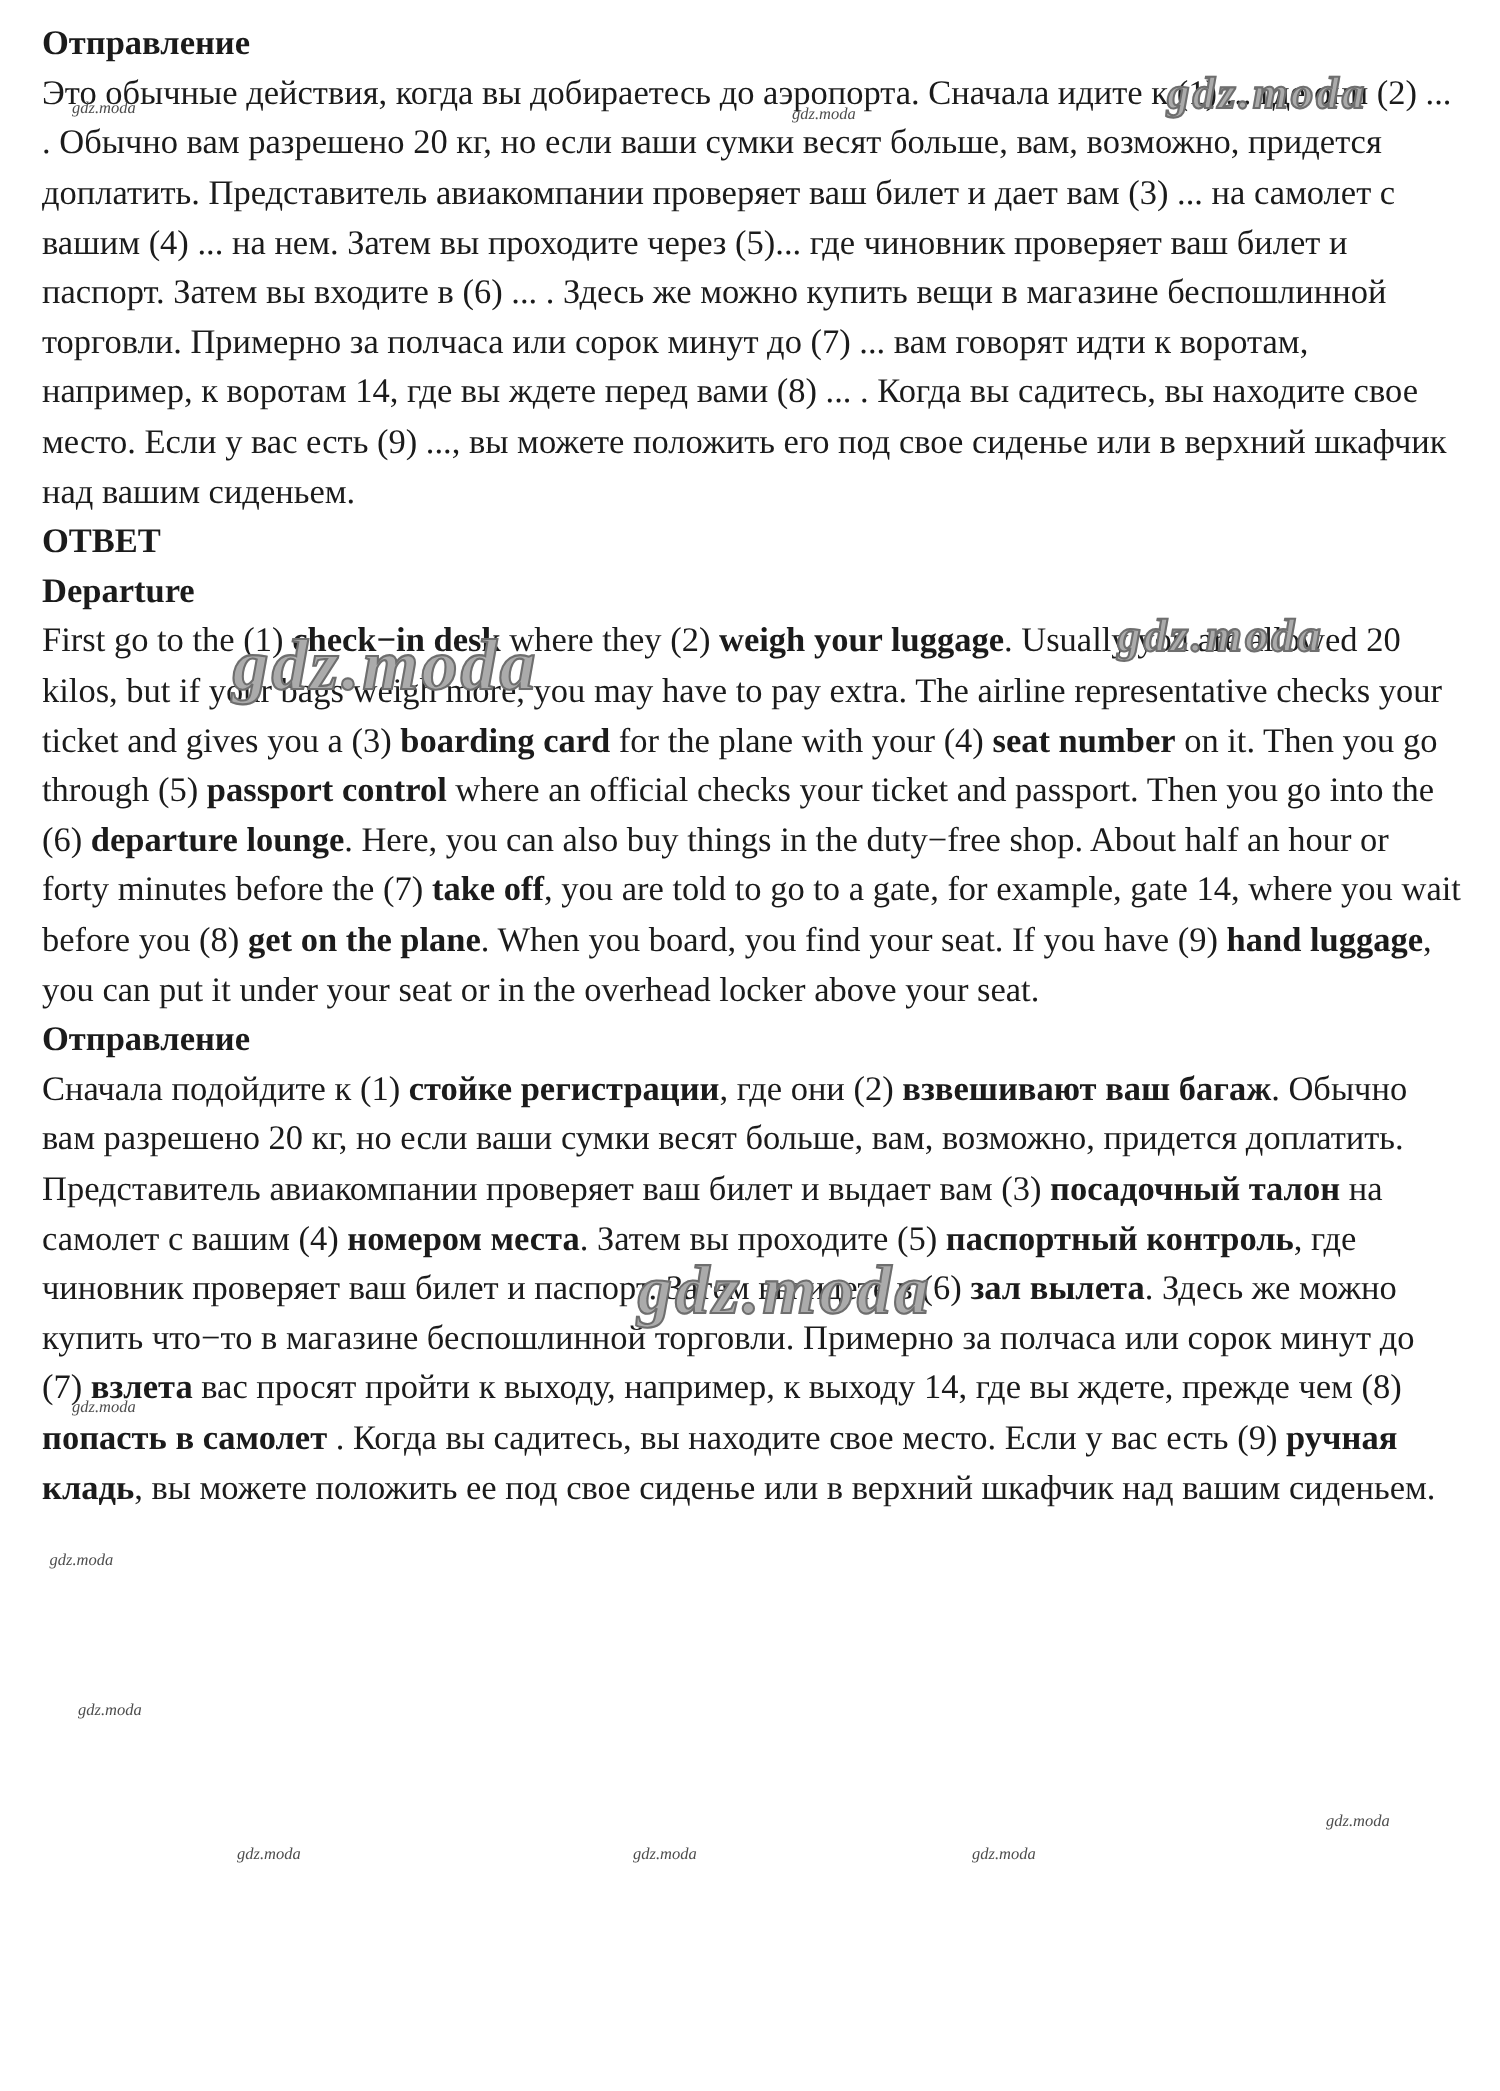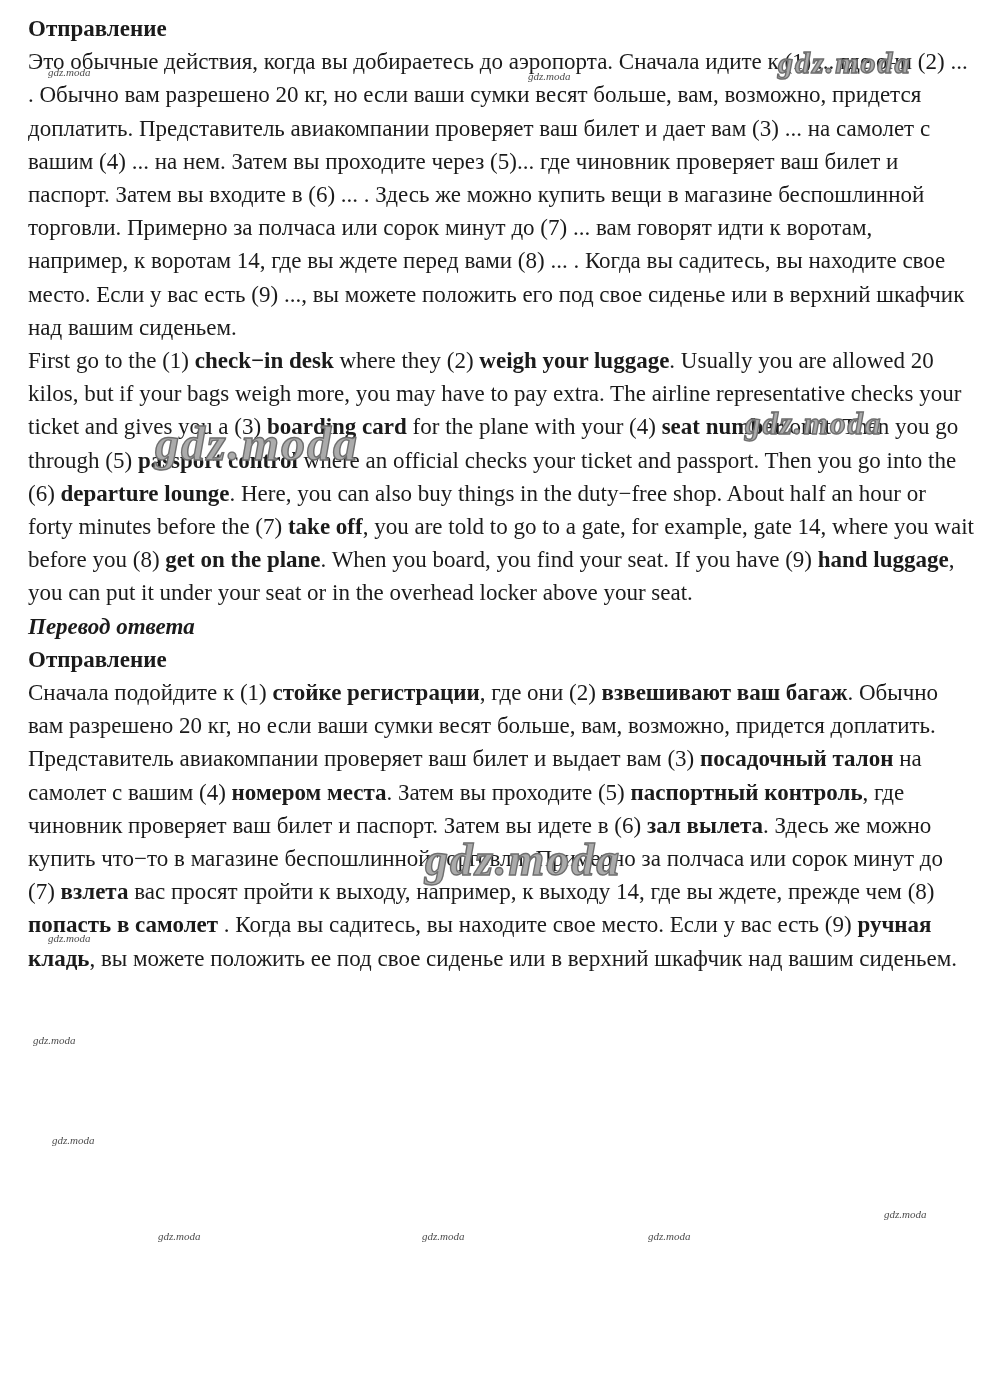--- a/index.html
+++ b/index.html
@@ -63,22 +63,23 @@
     letter-spacing: 0px;
   }
 </style>
 </head>
 <body>
 
 <div class="page">
   <div class="doc-body">
       <p class="block heading"><span class="bold">Отправление</span></p>
       <p class="block paragraph"><span>Это обычные действия, когда вы добираетесь до аэропорта. Сначала идите к (1) ... где они (2) ... . Обычно вам разрешено 20 кг, но если ваши сумки весят больше, вам, возможно, придется доплатить. Представитель авиакомпании проверяет ваш билет и дает вам (3) ... на самолет с вашим (4) ... на нем. Затем вы проходите через (5)... где чиновник проверяет ваш билет и паспорт. Затем вы входите в (6) ... . Здесь же можно купить вещи в магазине беспошлинной торговли. Примерно за полчаса или сорок минут до (7) ... вам говорят идти к воротам, например, к воротам 14, где вы ждете перед вами (8) ... . Когда вы садитесь, вы находите свое место. Если у вас есть (9) ..., вы можете положить его под свое сиденье или в верхний шкафчик над вашим сиденьем.</span></p>
+      <p class="block heading"><span class="bold">ОТВЕТ</span></p>
+      <p class="block heading"><span class="bold">Departure</span></p>
       <p class="block paragraph"><span>First go to the (1) </span><span class="bold">check−in desk</span><span> where they (2) </span><span class="bold">weigh your luggage</span><span>. Usually you are allowed 20 kilos, but if your bags weigh more, you may have to pay extra. The airline representative checks your ticket and gives you a (3) </span><span class="bold">boarding card</span><span> for the plane with your (4) </span><span class="bold">seat number</span><span> on it. Then you go through (5) </span><span class="bold">passport control</span><span> where an official checks your ticket and passport. Then you go into the (6) </span><span class="bold">departure lounge</span><span>. Here, you can also buy things in the duty−free shop. About half an hour or forty minutes before the (7) </span><span class="bold">take off</span><span>, you are told to go to a gate, for example, gate 14, where you wait before you (8) </span><span class="bold">get on the plane</span><span>. When you board, you find your seat. If you have (9) </span><span class="bold">hand luggage</span><span>, you can put it under your seat or in the overhead locker above your seat.</span></p>
-      <p class="block heading"><span class="bold italic">Перевод ответа</span></p>
       <p class="block heading"><span class="bold">Отправление</span></p>
       <p class="block paragraph"><span>Сначала подойдите к (1) </span><span class="bold">стойке регистрации</span><span>, где они (2) </span><span class="bold">взвешивают ваш багаж</span><span>. Обычно вам разрешено 20 кг, но если ваши сумки весят больше, вам, возможно, придется доплатить. Представитель авиакомпании проверяет ваш билет и выдает вам (3) </span><span class="bold">посадочный талон</span><span> на самолет с вашим (4) </span><span class="bold">номером места</span><span>. Затем вы проходите (5) </span><span class="bold">паспортный контроль</span><span>, где чиновник проверяет ваш билет и паспорт. Затем вы идете в (6) </span><span class="bold">зал вылета</span><span>. Здесь же можно купить что−то в магазине беспошлинной торговли. Примерно за полчаса или сорок минут до (7) </span><span class="bold">взлета</span><span> вас просят пройти к выходу, например, к выходу 14, где вы ждете, прежде чем (8) </span><span class="bold">попасть в самолет</span><span> . Когда вы садитесь, вы находите свое место. Если у вас есть (9) </span><span class="bold">ручная кладь</span><span>, вы можете положить ее под свое сиденье или в верхний шкафчик над вашим сиденьем.</span></p>
     </div>
   <div class="watermark-layer">
       <div class="watermark outline" style="left: 778px; top: 46px; font-size: 30px;">gdz.moda</div>
       <div class="watermark plain" style="left: 48px; top: 66px; font-size: 11px;">gdz.moda</div>
       <div class="watermark plain" style="left: 528px; top: 70px; font-size: 11px;">gdz.moda</div>
       <div class="watermark outline" style="left: 745px; top: 406px; font-size: 31px;">gdz.moda</div>
       <div class="watermark outline" style="left: 155px; top: 416px; font-size: 48px;">gdz.moda</div>
       <div class="watermark outline" style="left: 425px; top: 833px; font-size: 46px;">gdz.moda</div>

